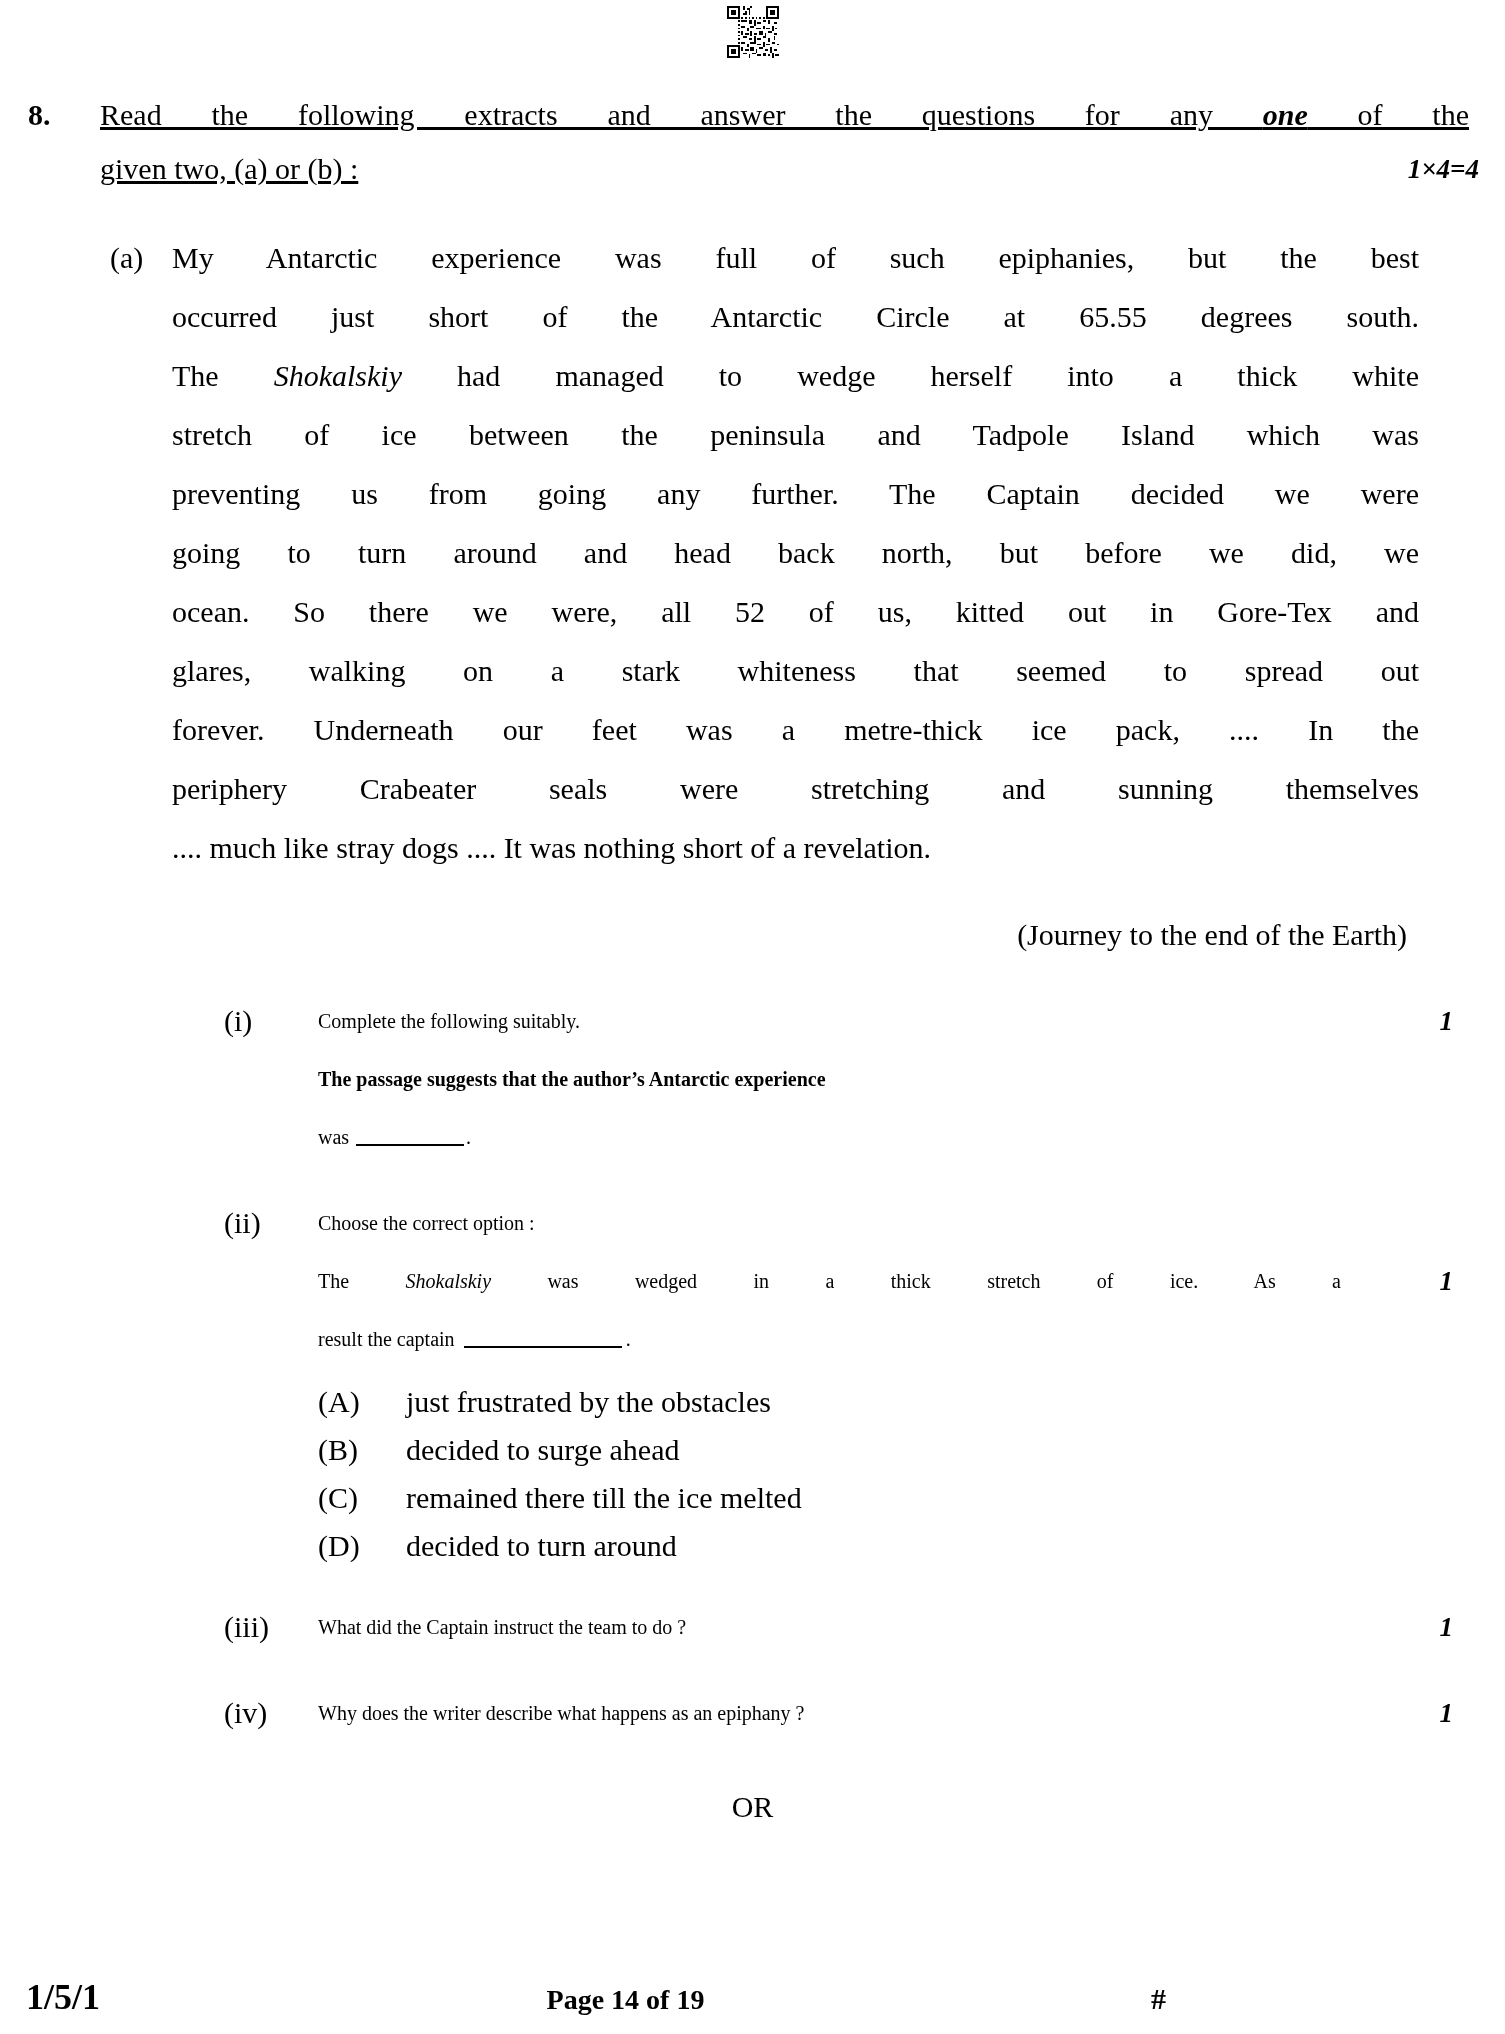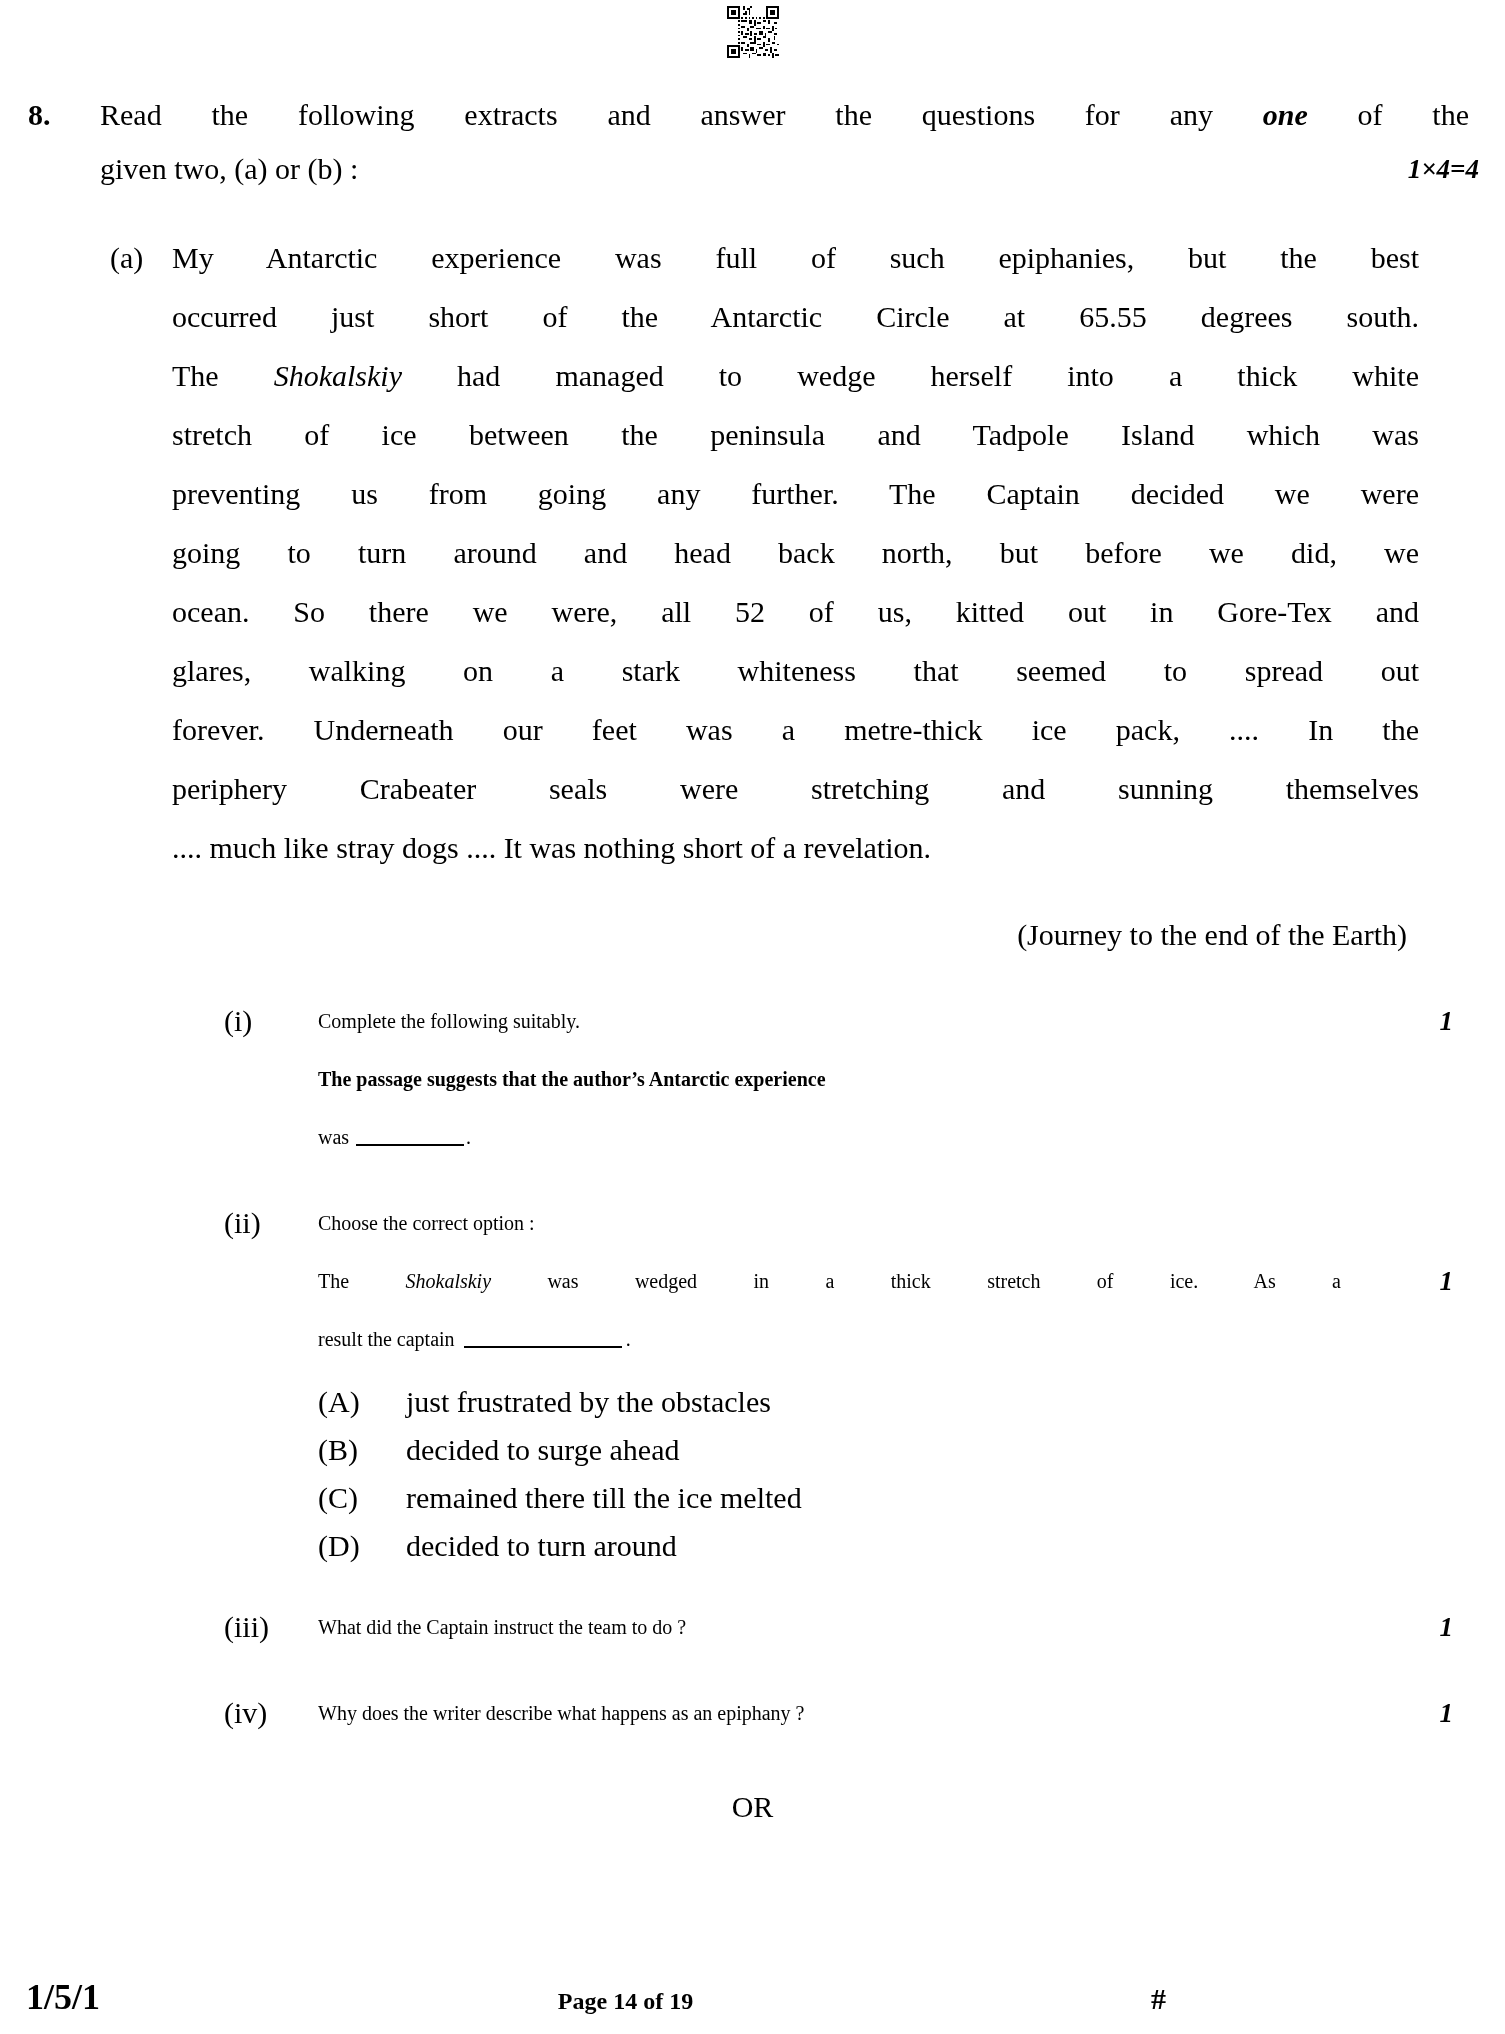--- a/index.html
+++ b/index.html
@@ -62,20 +62,21 @@
     font-size: 30px;
     line-height: 54px;
     padding-left: 2px;
     box-sizing: border-box;
   }
   .q-head-body {
     flex: 1 1 auto;
     font-size: 30px;
     line-height: 54px;
     padding-right: 10px;
+    text-decoration: underline;
   }
   .line-justify {
     text-align: justify;
     text-align-last: justify;
     white-space: nowrap;
   }
   .line-left {
     text-align: left;
   }
   .bold-italic-word {
@@ -213,21 +214,21 @@
     left: 0;
     width: 1192px;
     padding: 0 26px;
     box-sizing: border-box;
     display: flex;
     align-items: baseline;
     justify-content: space-between;
     font-weight: bold;
   }
   .footer-left   { font-size: 36px; }
-  .footer-center { font-size: 24px; }
+  .footer-center { font-size: 28px; }
   .footer-right  { font-size: 30px; }
 </style>
 </head>
 <body>
 
 <div class="page">
 
   <div class="qr-wrap">
     <svg class="qr" viewBox="0 0 29 29" shape-rendering="crispEdges">
       <rect width="29" height="29" fill="#ffffff"></rect>

